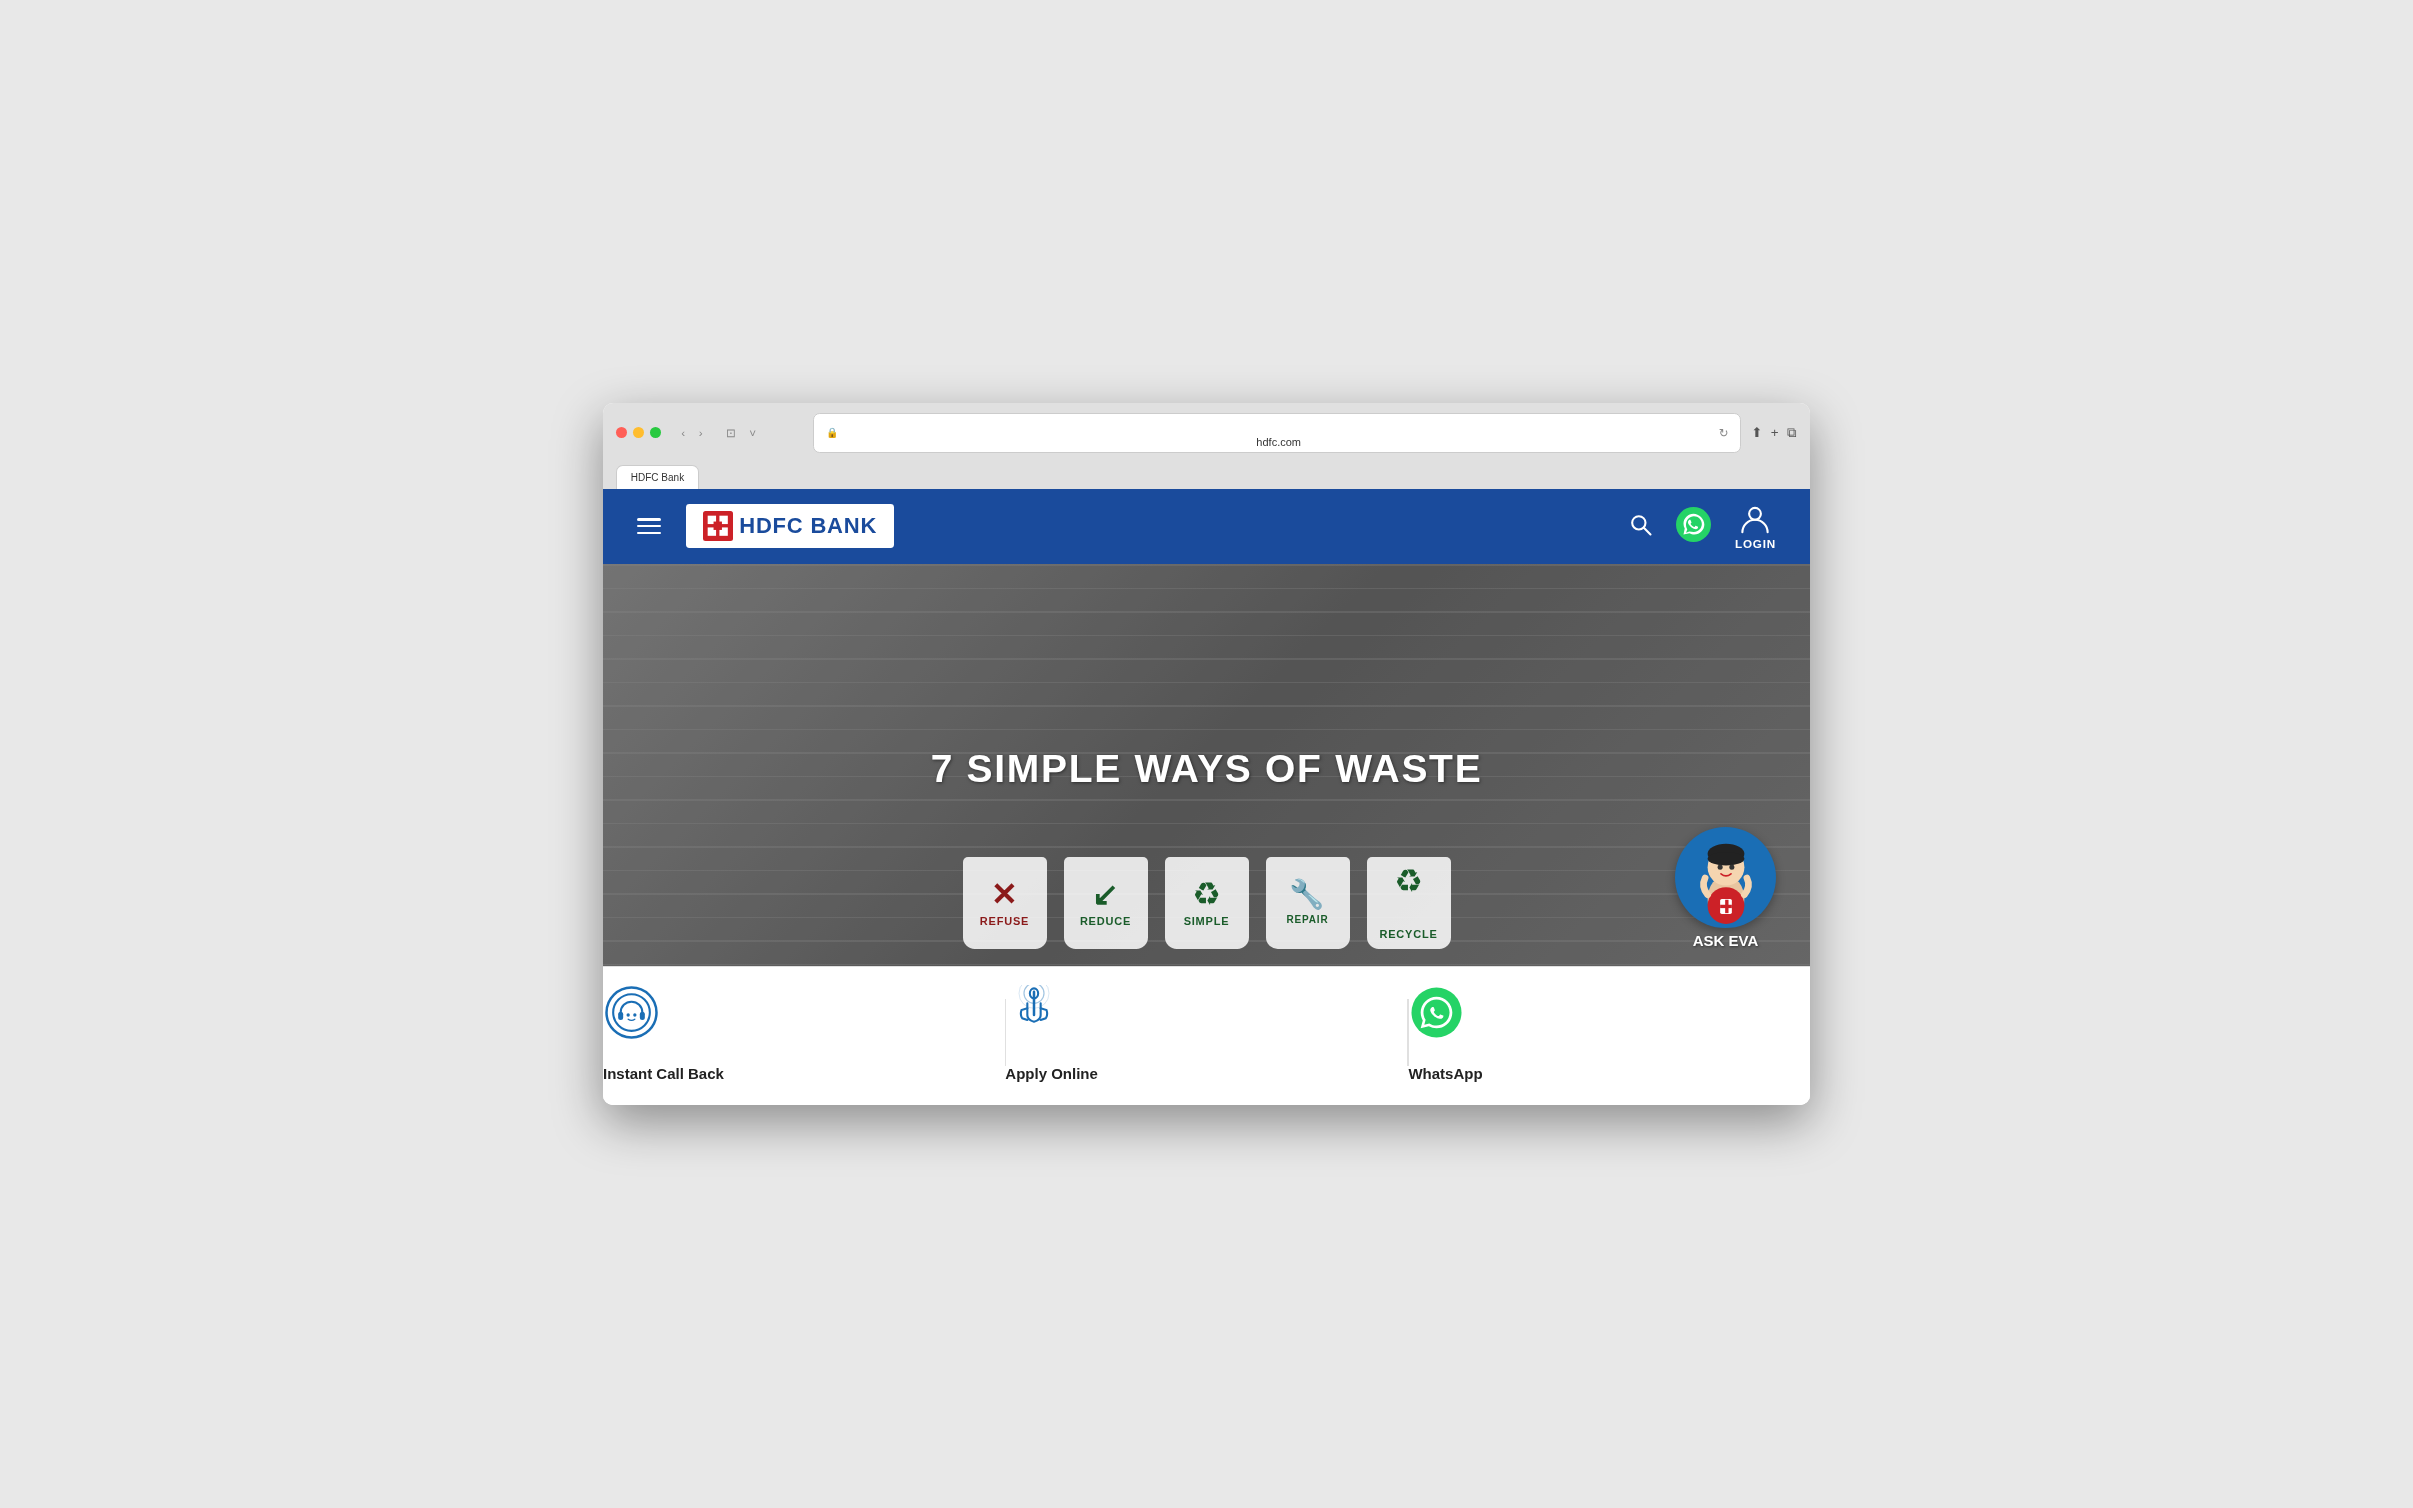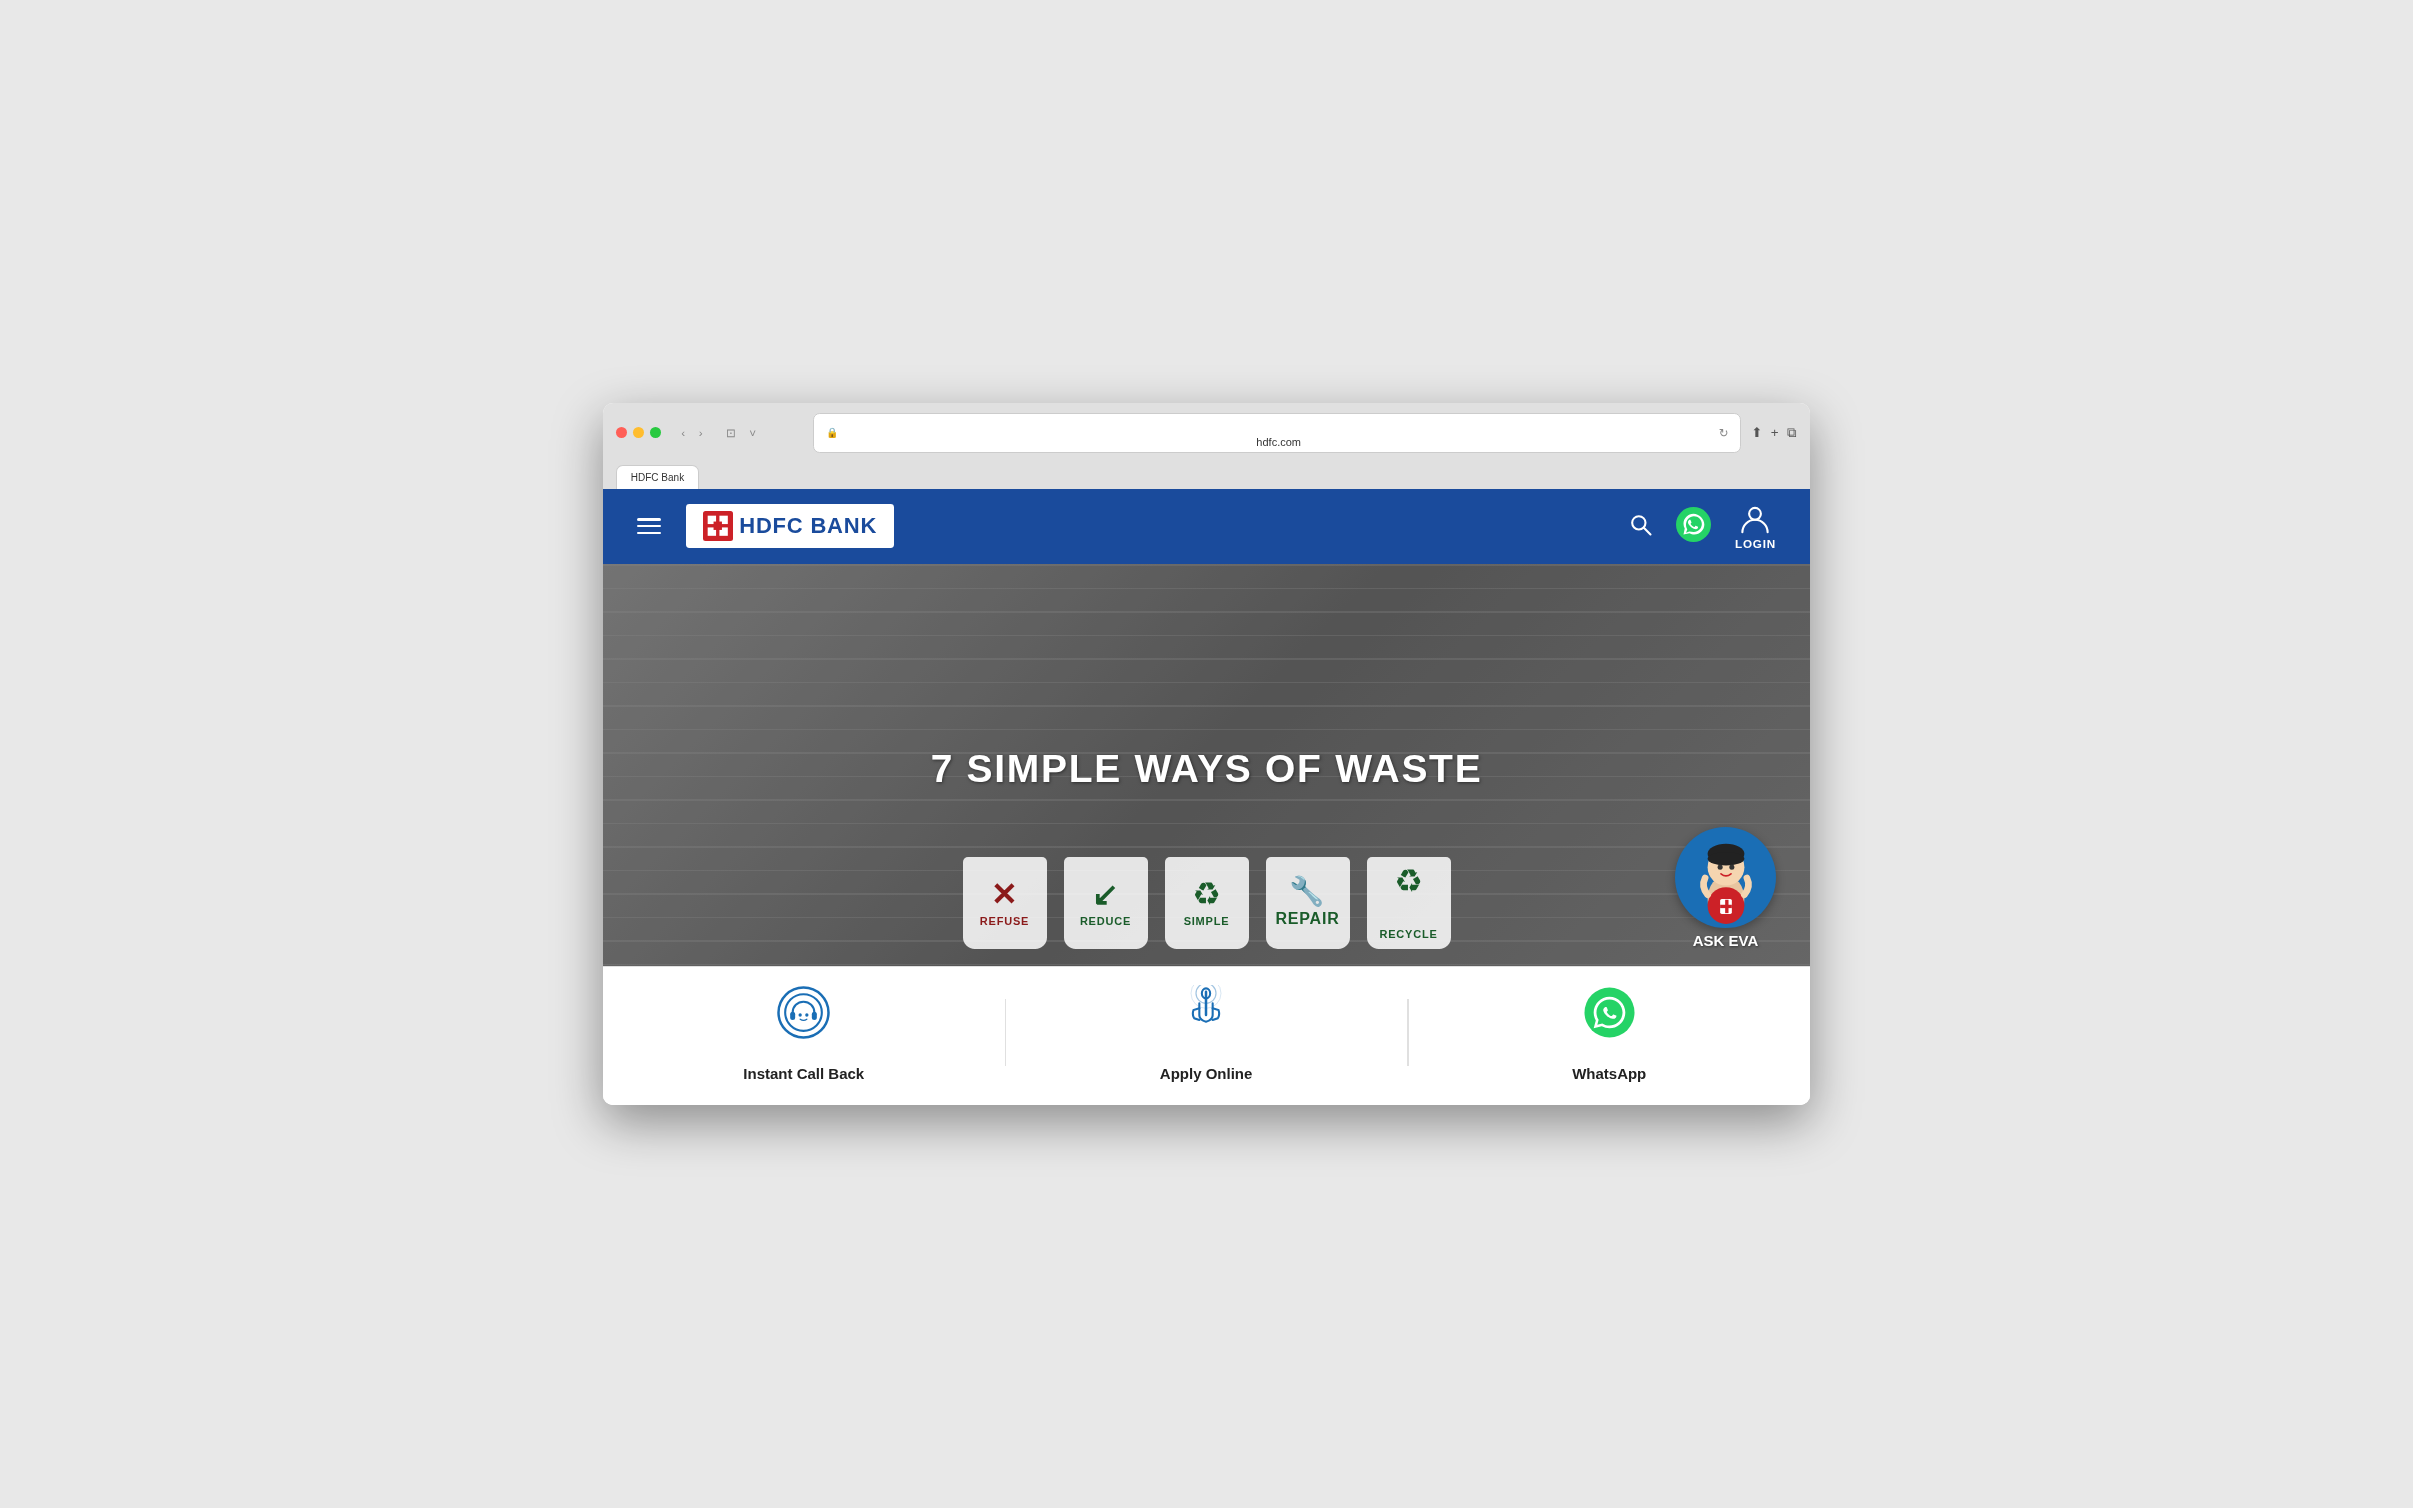--- a/index.html
+++ b/index.html
@@ -347,21 +347,21 @@
       border-top: 0.8px solid #e0e0e0;
       padding: 17px 0 23.5px;
       display: flex;
       align-items: center;
       justify-content: space-around;
     }
 
     .bottom-item {
       display: flex;
       flex-direction: column;
-      align-items: center;
+      align-items: flex-start;
       gap: 24px;
       cursor: pointer;
       flex: 1;
     }
 
     .bottom-icon-wrap {
       width: 57px;
       height: 57px;
       display: flex;
       align-items: center;
@@ -492,21 +492,21 @@
         <div class="waste-item">
           <div class="waste-mug">
             <div style="font-size:32px; color:#1a5c2a; line-height:1;">♻</div>
             <div style="font-size:11px; font-weight:800; color:#1a5c2a; letter-spacing:0.8px;">SIMPLE</div>
           </div>
         </div>
 
         <div class="waste-item">
           <div class="waste-mug">
             <div style="font-size:28.5px; color:#1a5c2a; line-height:1;">🔧</div>
-            <div style="font-size:16px; font-weight:800; color:#1a5c2a; letter-spacing:0.8px;">REPAIR</div>
+            <div style="font-size:10px; font-weight:800; color:#1a5c2a; letter-spacing:0.8px;">REPAIR</div>
           </div>
         </div>
 
         <div class="waste-item">
           <div class="waste-mug">
             <div style="font-size:32px; color:#1a5c2a; line-height:1;">♻</div>
             <div style="font-size:11px; font-weight:800; color:#1a5c2a; letter-spacing:0.8px;margin-top:26px;">RECYCLE</div>
           </div>
         </div>
       </div>

